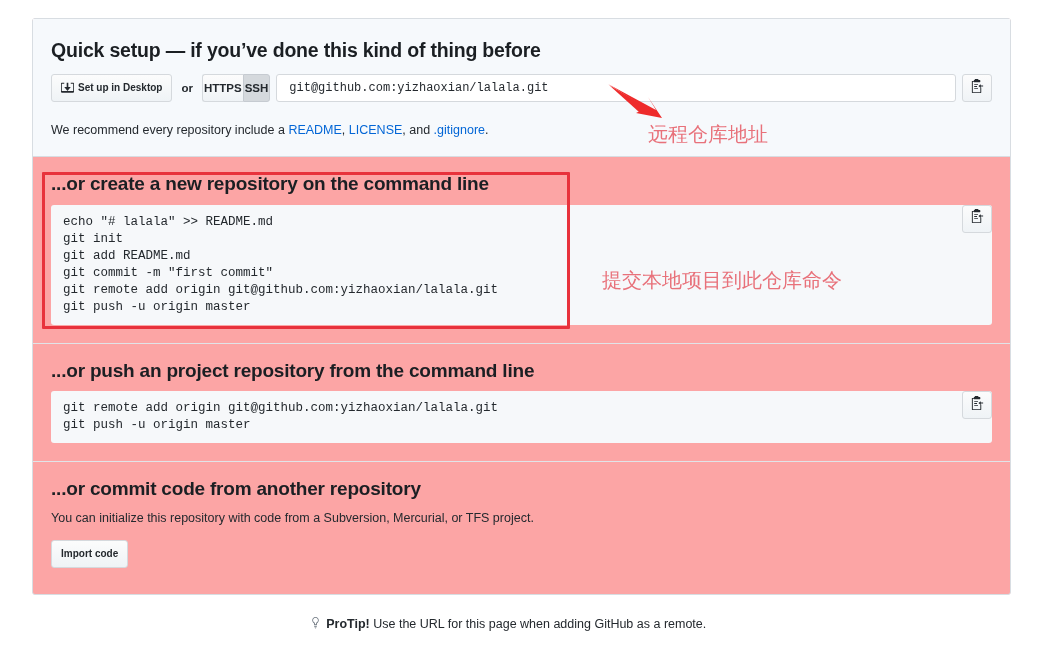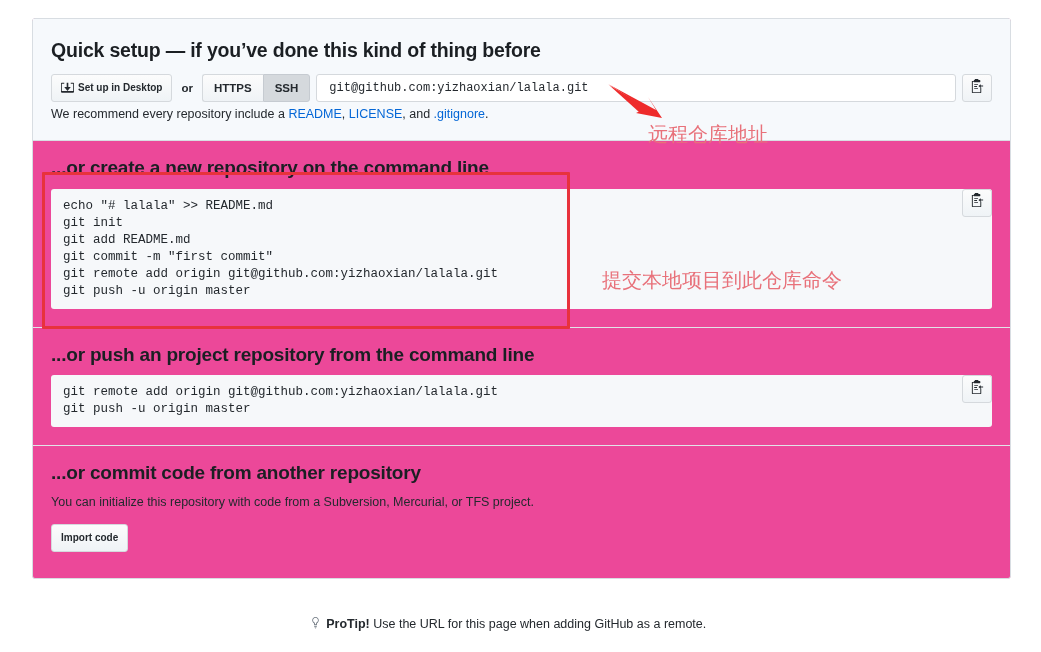--- a/index.html
+++ b/index.html
@@ -21,21 +21,21 @@
   }
 
   
   .panel {
     position: absolute;
     left: 32px;
     top: 18px;
     width: 979px;
     border: 1px solid #d8dde2;
     border-radius: 3px;
-    background: #ec4899;
+    background: #fca5a5;
   }
 
   
   .quick-setup {
     background: #f6f9fc;
     border-bottom: 1px solid #d8dde2;
     padding: 20px 18px 16px 18px;
   }
   .quick-title {
     font-size: 19.5px;
@@ -77,21 +77,21 @@
   }
 
   .proto-group { display: flex; }
   .proto {
     border: 1px solid #d5d9dd;
     background: linear-gradient(#fcfcfc, #eff3f6);
     font-size: 11.5px;
     font-weight: bold;
     color: #24292e;
     line-height: 26px;
-    padding: 0 11px;
+    padding: 0 1px;
     cursor: pointer;
   }
   .proto:first-child { border-radius: 3px 0 0 3px; border-right: none; }
   .proto:last-child  { border-radius: 0 3px 3px 0; text-align: right; }
   .proto.active {
     background: #d5d9dd;
     background-image: none;
     border-color: #c6cbd1;
     color: #24292e;
   }
@@ -117,21 +117,21 @@
     border: 1px solid #d5d9dd;
     border-radius: 3px;
     background: linear-gradient(#fcfcfc, #eff3f6);
     display: flex;
     align-items: center;
     justify-content: center;
     cursor: pointer;
   }
 
   .recommend {
-    margin-top: 4px;
+    margin-top: 20px;
     font-size: 12.5px;
     color: #24292e;
     line-height: 1.4;
   }
   .recommend a { color: #0366d6; text-decoration: none; }
 
   
   .section {
     padding: 16px 18px 18px 18px;
     border-bottom: 1px solid #e1e4e8;

